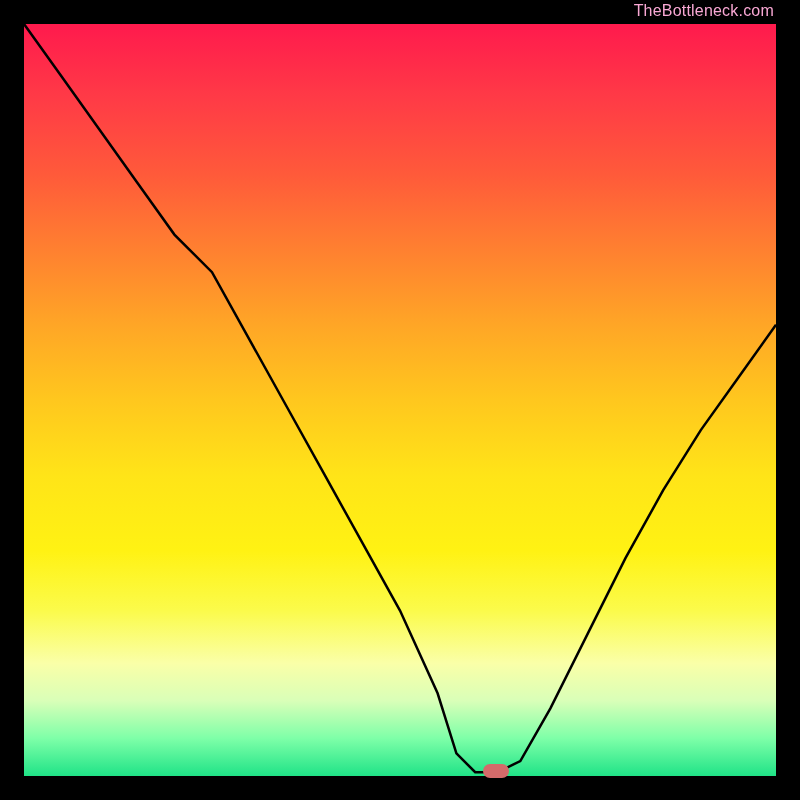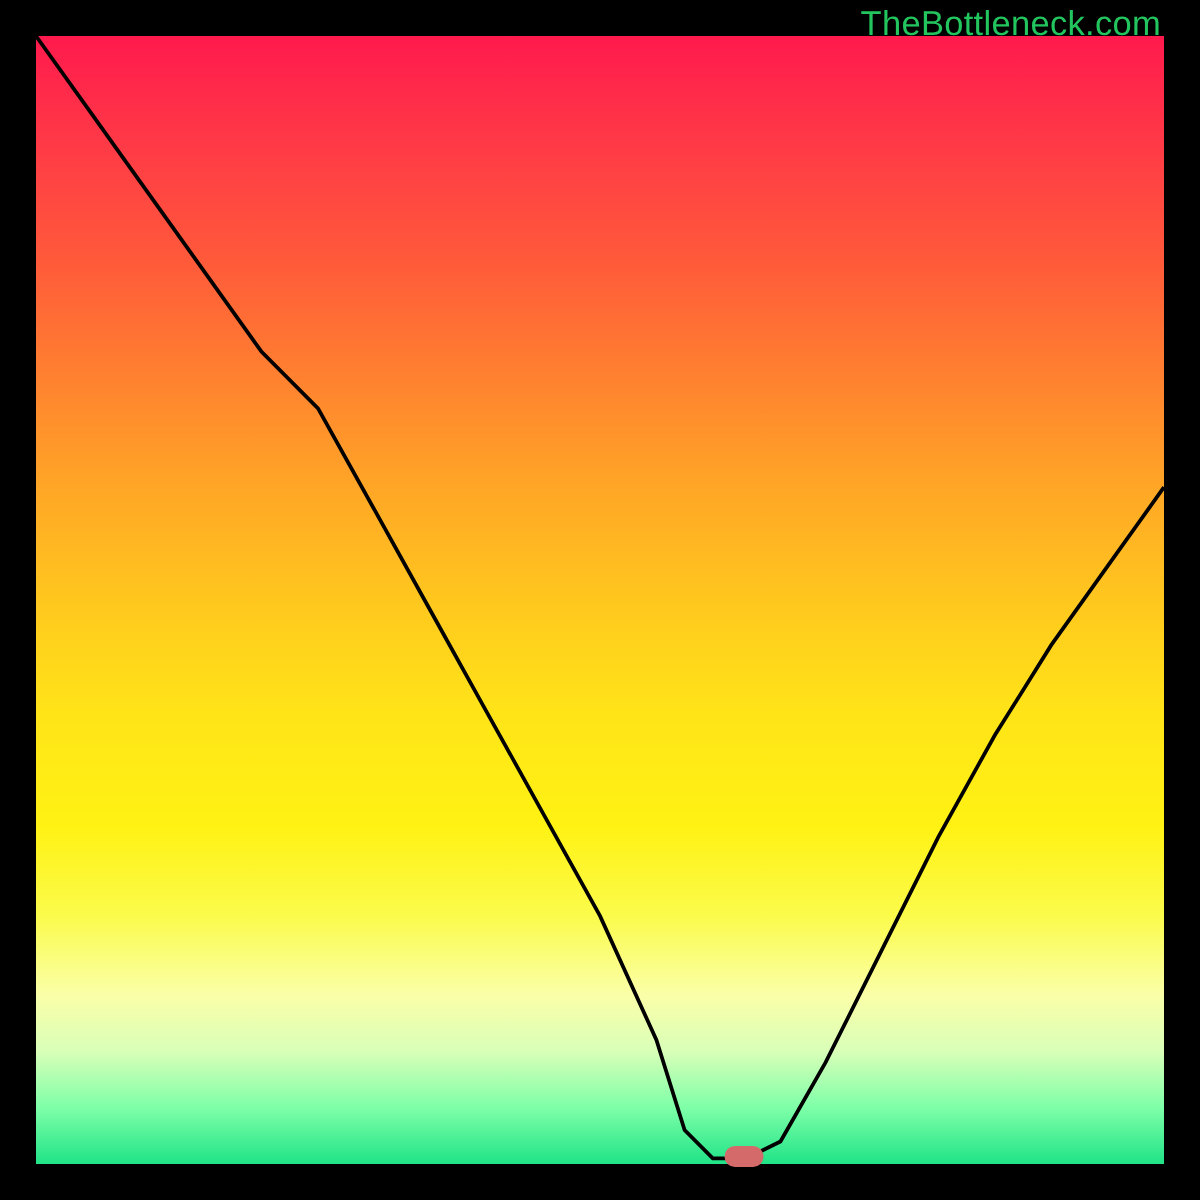--- a/index.html
+++ b/index.html
@@ -57,22 +57,22 @@
   .marker {
     position: absolute;
     width: 26px;
     height: 14px;
     border-radius: 7px;
   }
   .watermark {
     position: absolute;
     top: 2px;
     right: 26px;
-    color: #22c55e;
-    font-size: 23px;
+    color: #f9a8d4;
+    font-size: 16px;
     letter-spacing: 0.2px;
     font-weight: 500;
   }
 </style>
 </head>
 <body>
 
 <div class="frame">
   <div class="plot">
     <svg class="curve-svg" viewBox="0 0 752 752" preserveAspectRatio="none">

